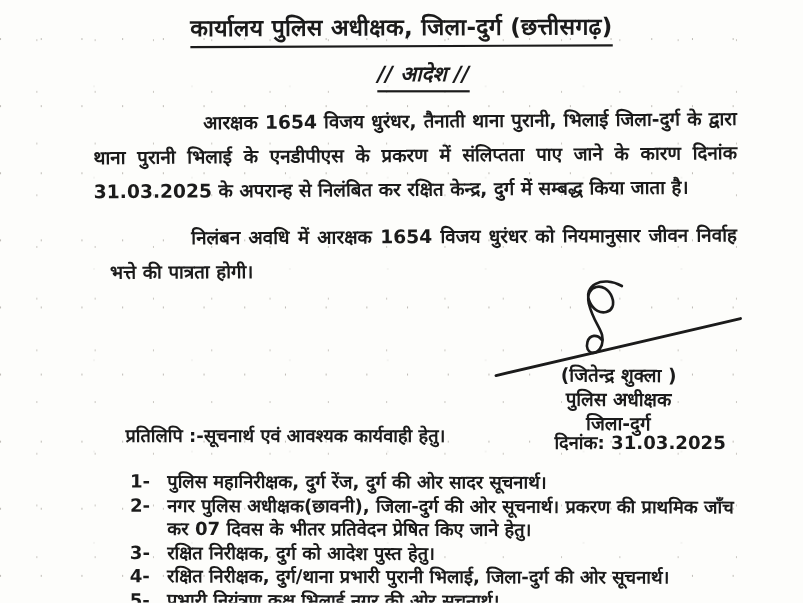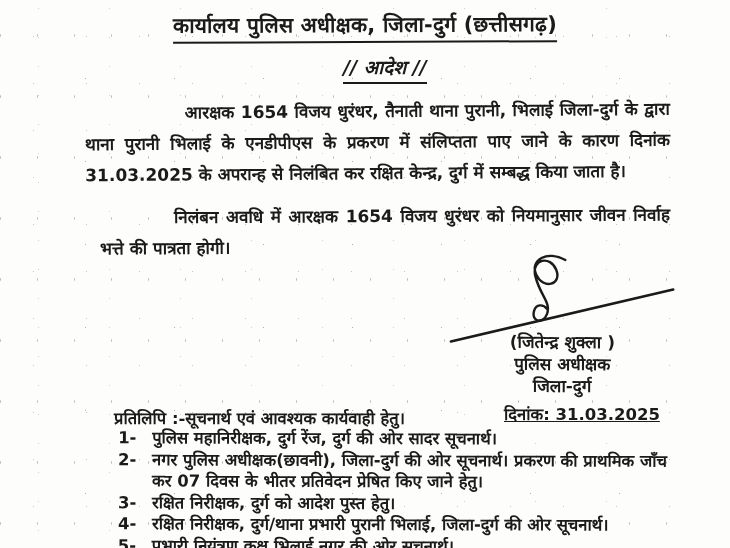--- a/index.html
+++ b/index.html
@@ -60,22 +60,22 @@
   }
   .signature-block {
     position: absolute;
     top: 252px; left: 440px; width: 245px;
     text-align: center;
     transform: rotate(0.3deg);
   }
   .signature-svg { display: block; margin: 0 auto -16px auto; }
   .sig-line { font-size: 17px; line-height: 22px; }
   .ref-number { position: absolute; top: 384px; left: 114px; font-size: 16.5px; }
-  .date-line  { position: absolute; top: 402px; left: 504px; font-size: 16.5px; text-decoration: underline; }
-  .copy-heading { position: absolute; top: 406px; left: 114px; font-size: 16.5px; }
+  .date-line  { position: absolute; top: 390px; left: 504px; font-size: 16.5px; }
+  .copy-heading { position: absolute; top: 384px; left: 114px; font-size: 16.5px; }
   .copy-list {
     position: absolute;
     top: 428px; left: 118px; width: 568px;
     font-size: 16.5px; line-height: 21.6px;
     transform: rotate(0.15deg);
   }
   .copy-item { display: flex; align-items: flex-start; }
   .copy-item .num { flex: 0 0 34px; }
   .copy-item .txt { flex: 1 1 auto; }
 </style>

